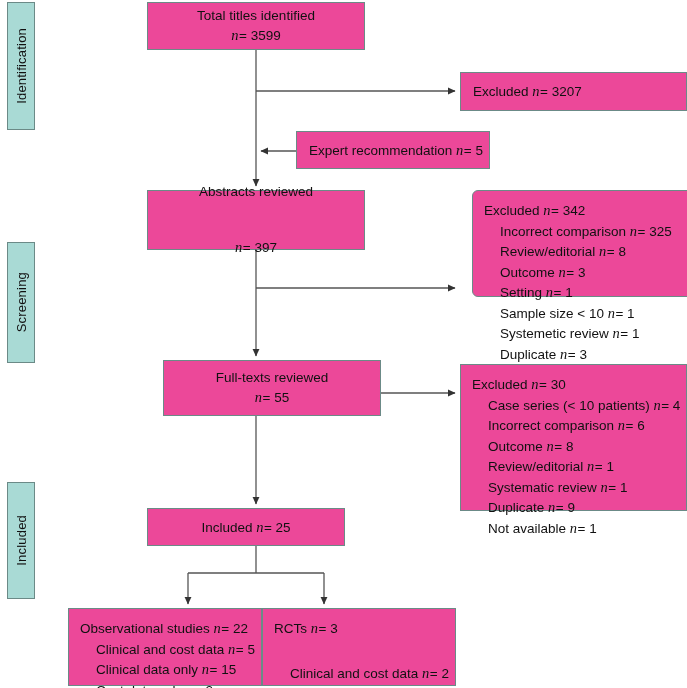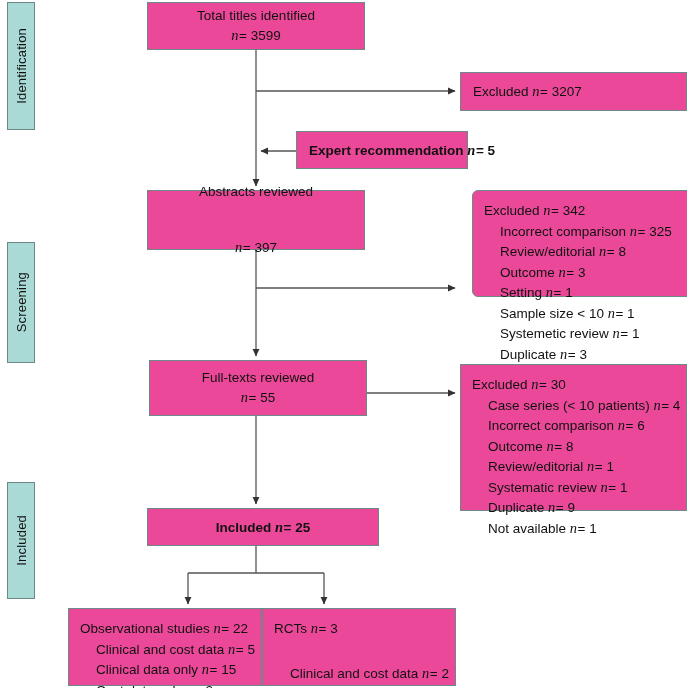--- a/index.html
+++ b/index.html
@@ -125,57 +125,57 @@
 
   <div class="box center" style="left:147px; top:2px; width:218px; height:48px;">
     <div class="line">Total titles identified</div>
     <div class="line"><em class="nvar">n</em><span>= 3599</span></div>
   </div>
 
   <div class="box midleft" style="left:460px; top:72px; width:227px; height:39px;">
     <div class="line"><span>Excluded </span><em class="nvar">n</em><span>= 3207</span></div>
   </div>
 
-  <div class="box midleft" style="left:296px; top:131px; width:172px; height:38px;font-weight:bold;">
+  <div class="box midleft" style="left:296px; top:131px; width:194px; height:38px;">
     <div class="line"><span>Expert recommendation </span><em class="nvar">n</em><span>= 5</span></div>
   </div>
 
   <div class="box center" style="left:147px; top:190px; width:218px; height:60px;gap:36px;">
     <div class="line">Abstracts reviewed</div>
     <div class="line"><em class="nvar">n</em><span>= 397</span></div>
   </div>
 
   <div class="box listbox" style="left:472px; top:190px; width:227px; height:107px;border-radius:6px;">
     <div class="line"><span>Excluded </span><em class="nvar">n</em><span>= 342</span></div>
     <div class="line indent"><span>Incorrect comparison </span><em class="nvar">n</em><span>= 325</span></div>
     <div class="line indent"><span>Review/editorial </span><em class="nvar">n</em><span>= 8</span></div>
     <div class="line indent"><span>Outcome </span><em class="nvar">n</em><span>= 3</span></div>
     <div class="line indent"><span>Setting </span><em class="nvar">n</em><span>= 1</span></div>
     <div class="line indent"><span>Sample size &lt; 10 </span><em class="nvar">n</em><span>= 1</span></div>
     <div class="line indent"><span>Systemetic review </span><em class="nvar">n</em><span>= 1</span></div>
     <div class="line indent"><span>Duplicate </span><em class="nvar">n</em><span>= 3</span></div>
   </div>
 
-  <div class="box center" style="left:149px; top:360px; width:218px; height:56px;">
+  <div class="box center" style="left:163px; top:360px; width:218px; height:56px;">
     <div class="line">Full-texts reviewed</div>
     <div class="line"><em class="nvar">n</em><span>= 55</span></div>
   </div>
 
   <div class="box listbox" style="left:460px; top:364px; width:227px; height:147px;">
     <div class="line"><span>Excluded </span><em class="nvar">n</em><span>= 30</span></div>
     <div class="line indent"><span>Case series (&lt; 10 patients) </span><em class="nvar">n</em><span>= 4</span></div>
     <div class="line indent"><span>Incorrect comparison </span><em class="nvar">n</em><span>= 6</span></div>
     <div class="line indent"><span>Outcome </span><em class="nvar">n</em><span>= 8</span></div>
     <div class="line indent"><span>Review/editorial </span><em class="nvar">n</em><span>= 1</span></div>
     <div class="line indent"><span>Systematic review </span><em class="nvar">n</em><span>= 1</span></div>
     <div class="line indent"><span>Duplicate </span><em class="nvar">n</em><span>= 9</span></div>
     <div class="line indent"><span>Not available </span><em class="nvar">n</em><span>= 1</span></div>
   </div>
 
-  <div class="box center" style="left:147px; top:508px; width:232px; height:38px;font-weight:bold;">
+  <div class="box center" style="left:147px; top:508px; width:198px; height:38px;">
     <div class="line"><span>Included </span><em class="nvar">n</em><span>= 25</span></div>
   </div>
 
   <div class="box listbox" style="left:68px; top:608px; width:194px; height:78px;">
     <div class="line"><span>Observational studies </span><em class="nvar">n</em><span>= 22</span></div>
     <div class="line indent"><span>Clinical and cost data </span><em class="nvar">n</em><span>= 5</span></div>
     <div class="line indent"><span>Clinical data only </span><em class="nvar">n</em><span>= 15</span></div>
     <div class="line indent"><span>Cost data only </span><em class="nvar">n</em><span>= 2</span></div>
   </div>
 

